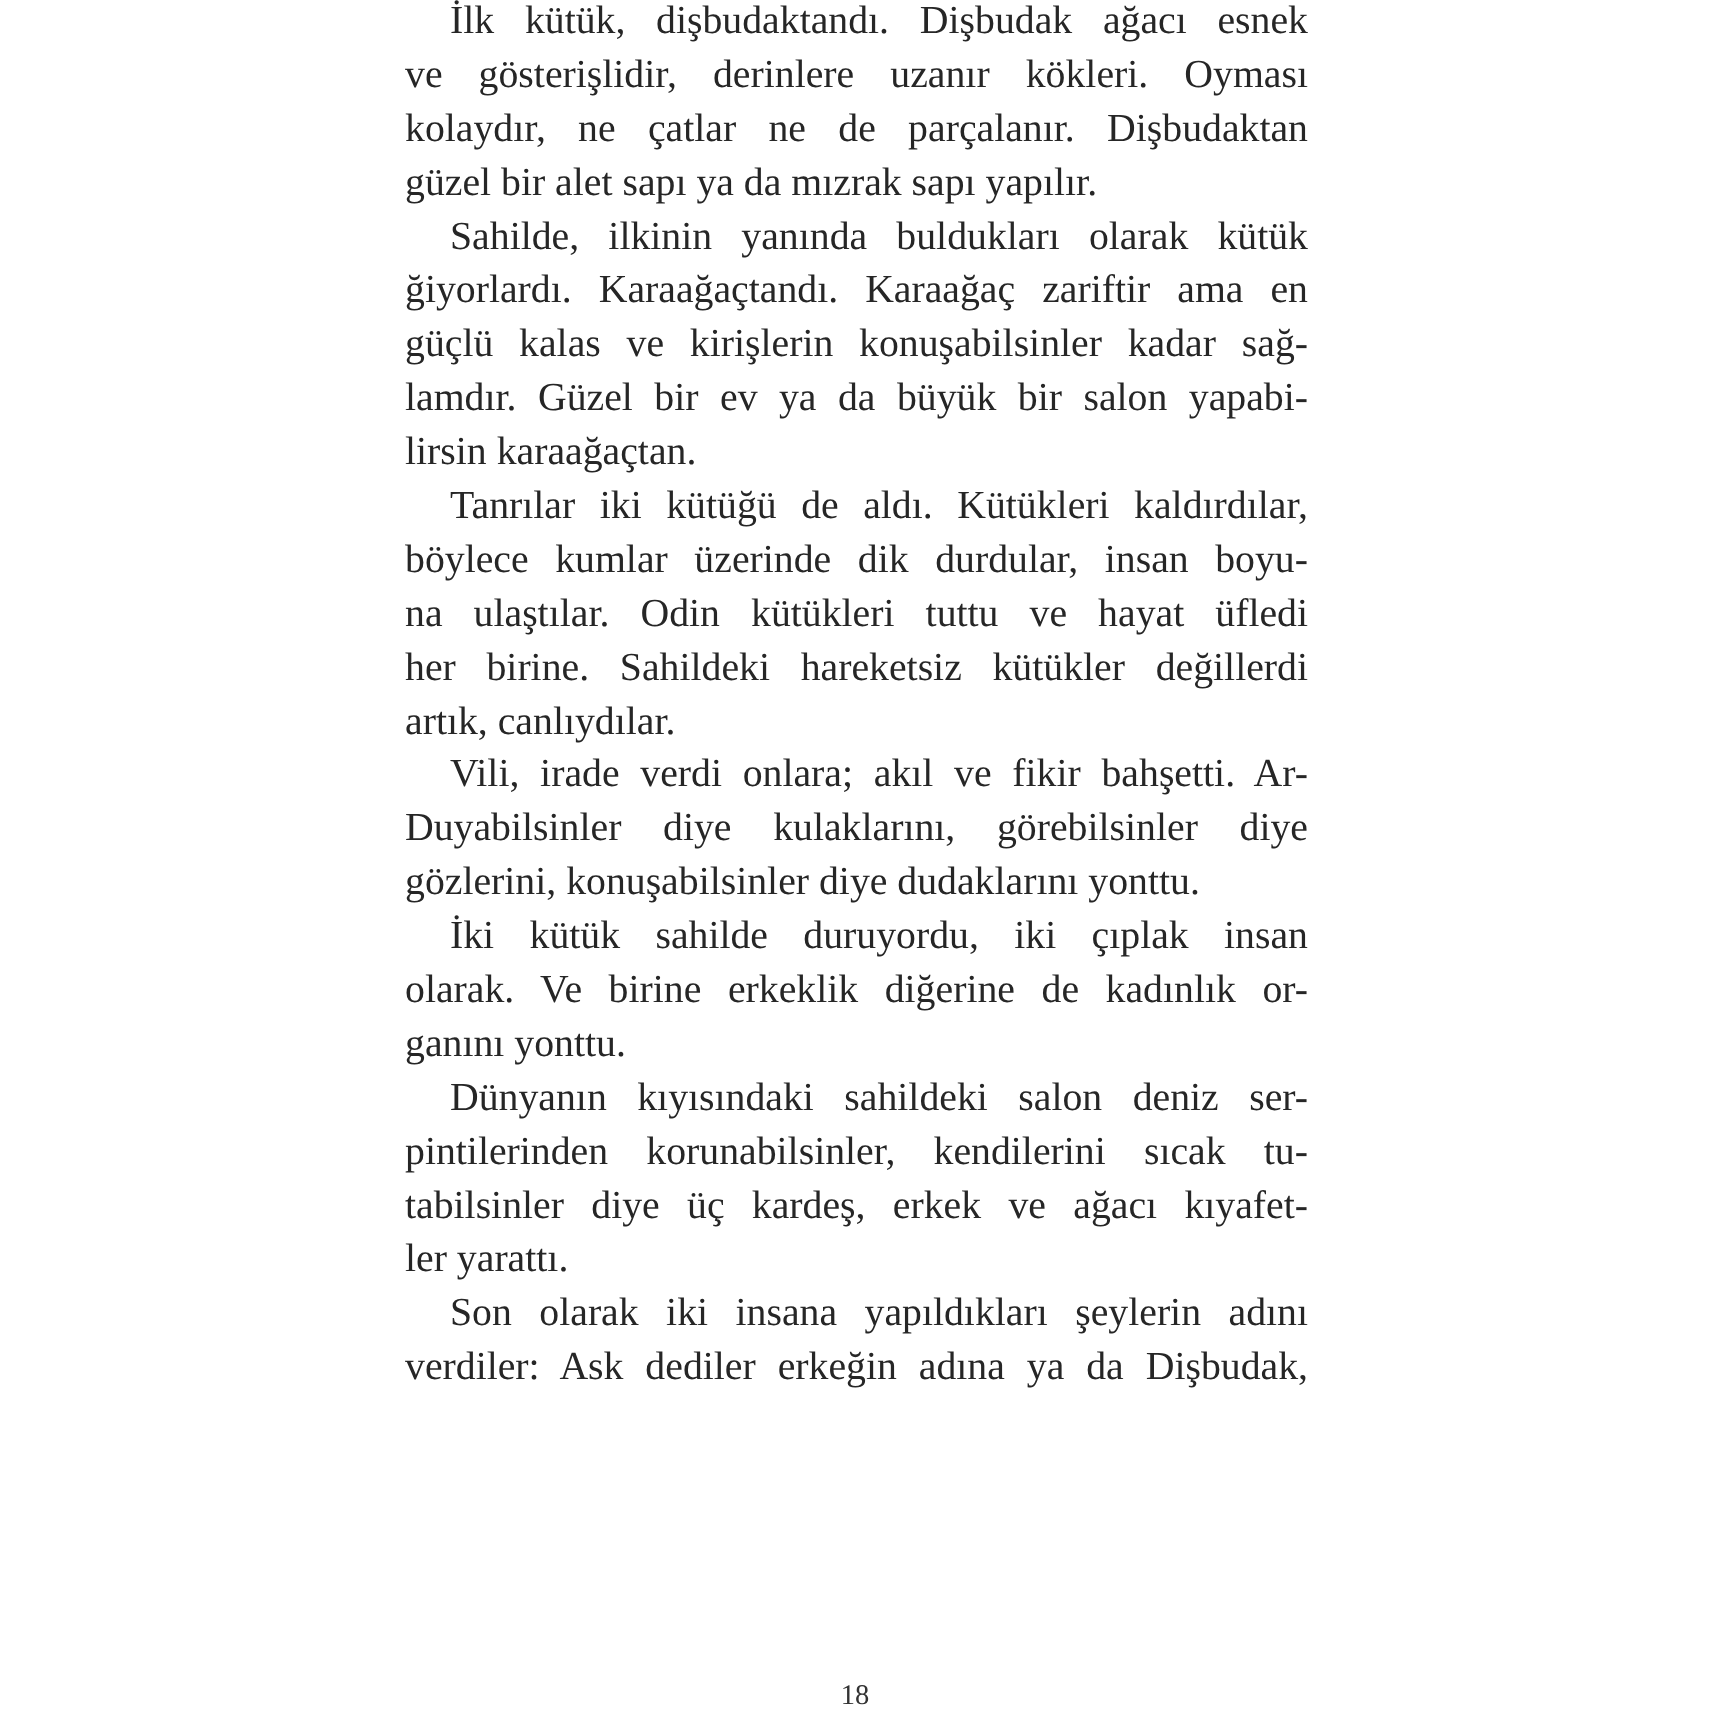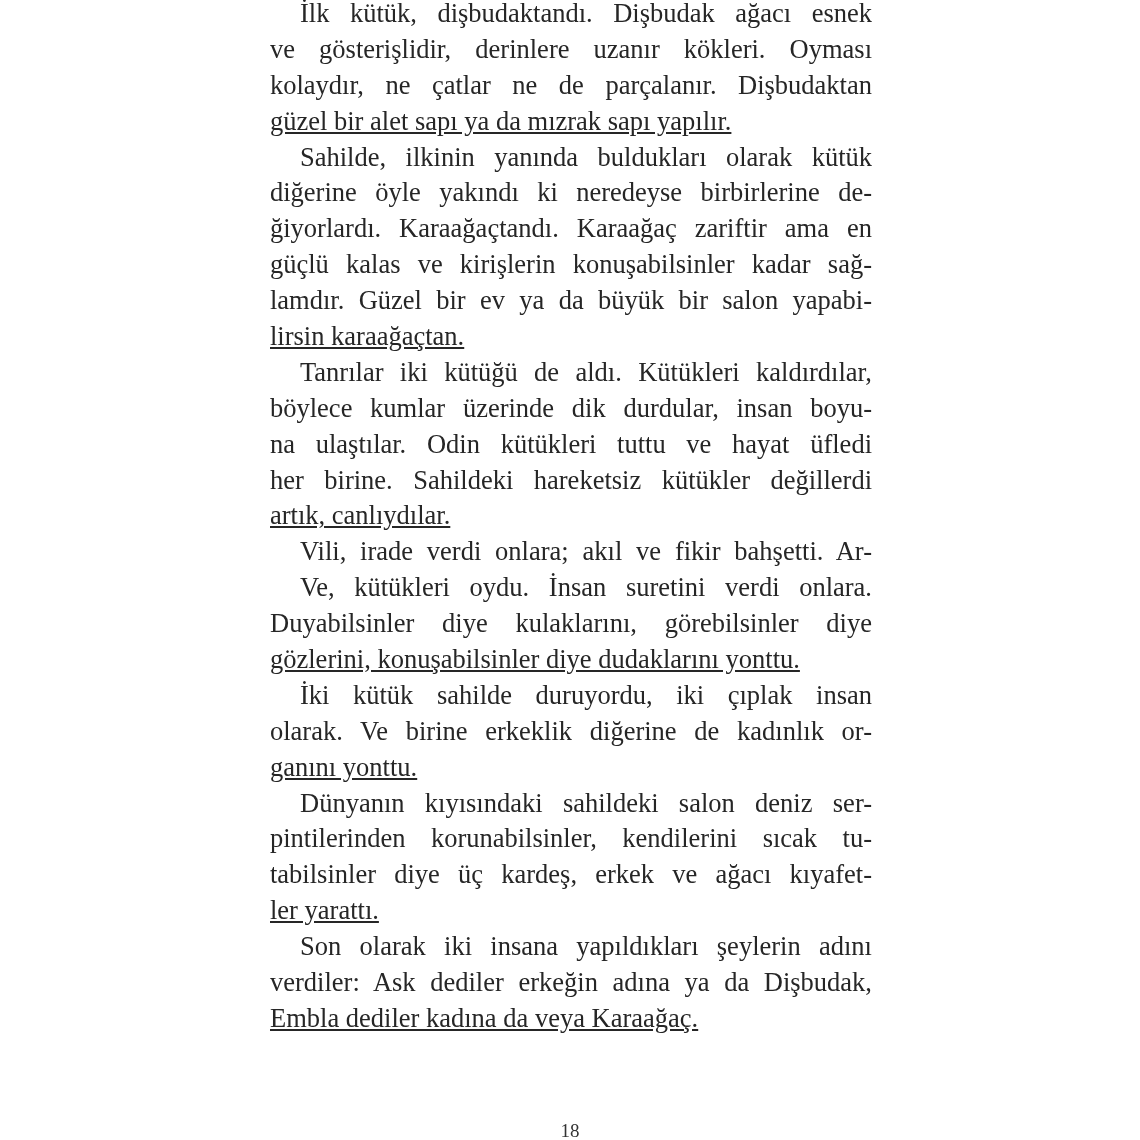--- a/index.html
+++ b/index.html
@@ -37,21 +37,20 @@
       white-space: nowrap;
       text-align: justify;
       text-align-last: justify;
       height: 35.9px;
     }
     .line.indent {
       padding-left: 30px;
     }
     .line.last {
       text-align-last: left;
-      text-decoration: underline;
     }
     .page-number {
       position: absolute;
       top: 1120px;
       left: 0;
       width: 1140px;
       text-align: center;
       font-family: "Liberation Serif", "DejaVu Serif", serif;
       font-size: 19px;
       color: #333333;
@@ -65,60 +64,57 @@
 
     <div>
       <span class="line indent">İlk kütük, dişbudaktandı. Dişbudak ağacı esnek</span>
       <span class="line">ve gösterişlidir, derinlere uzanır kökleri. Oyması</span>
       <span class="line">kolaydır, ne çatlar ne de parçalanır. Dişbudaktan</span>
       <span class="line last">güzel bir alet sapı ya da mızrak sapı yapılır.</span>
     </div>
 
     <div>
       <span class="line indent">Sahilde, ilkinin yanında buldukları olarak kütük</span>
-      <span class="line">diğerine öyle yakındı ki neredeyse birbirlerine de-</span>
       <span class="line">ğiyorlardı. Karaağaçtandı. Karaağaç zariftir ama en</span>
       <span class="line">güçlü kalas ve kirişlerin konuşabilsinler kadar sağ-</span>
       <span class="line">lamdır. Güzel bir ev ya da büyük bir salon yapabi-</span>
       <span class="line last">lirsin karaağaçtan.</span>
     </div>
 
     <div>
       <span class="line indent">Tanrılar iki kütüğü de aldı. Kütükleri kaldırdılar,</span>
       <span class="line">böylece kumlar üzerinde dik durdular, insan boyu-</span>
       <span class="line">na ulaştılar. Odin kütükleri tuttu ve hayat üfledi</span>
       <span class="line">her birine. Sahildeki hareketsiz kütükler değillerdi</span>
       <span class="line last">artık, canlıydılar.</span>
     </div>
 
     <div>
       <span class="line indent">Vili, irade verdi onlara; akıl ve fikir bahşetti. Ar-</span>
     </div>
 
     <div>
-      <span class="line indent">Ve, kütükleri oydu. İnsan suretini verdi onlara.</span>
       <span class="line">Duyabilsinler diye kulaklarını, görebilsinler diye</span>
       <span class="line last">gözlerini, konuşabilsinler diye dudaklarını yonttu.</span>
     </div>
 
     <div>
       <span class="line indent">İki kütük sahilde duruyordu, iki çıplak insan</span>
       <span class="line">olarak. Ve birine erkeklik diğerine de kadınlık or-</span>
       <span class="line last">ganını yonttu.</span>
     </div>
 
     <div>
       <span class="line indent">Dünyanın kıyısındaki sahildeki salon deniz ser-</span>
       <span class="line">pintilerinden korunabilsinler, kendilerini sıcak tu-</span>
       <span class="line">tabilsinler diye üç kardeş, erkek ve ağacı kıyafet-</span>
       <span class="line last">ler yarattı.</span>
     </div>
 
     <div>
       <span class="line indent">Son olarak iki insana yapıldıkları şeylerin adını</span>
       <span class="line">verdiler: Ask dediler erkeğin adına ya da Dişbudak,</span>
-      <span class="line last">Embla dediler kadına da veya Karaağaç.</span>
     </div>
 
   </div>
 
   <div class="page-number">18</div>
 </div>
 
 </body></html>

